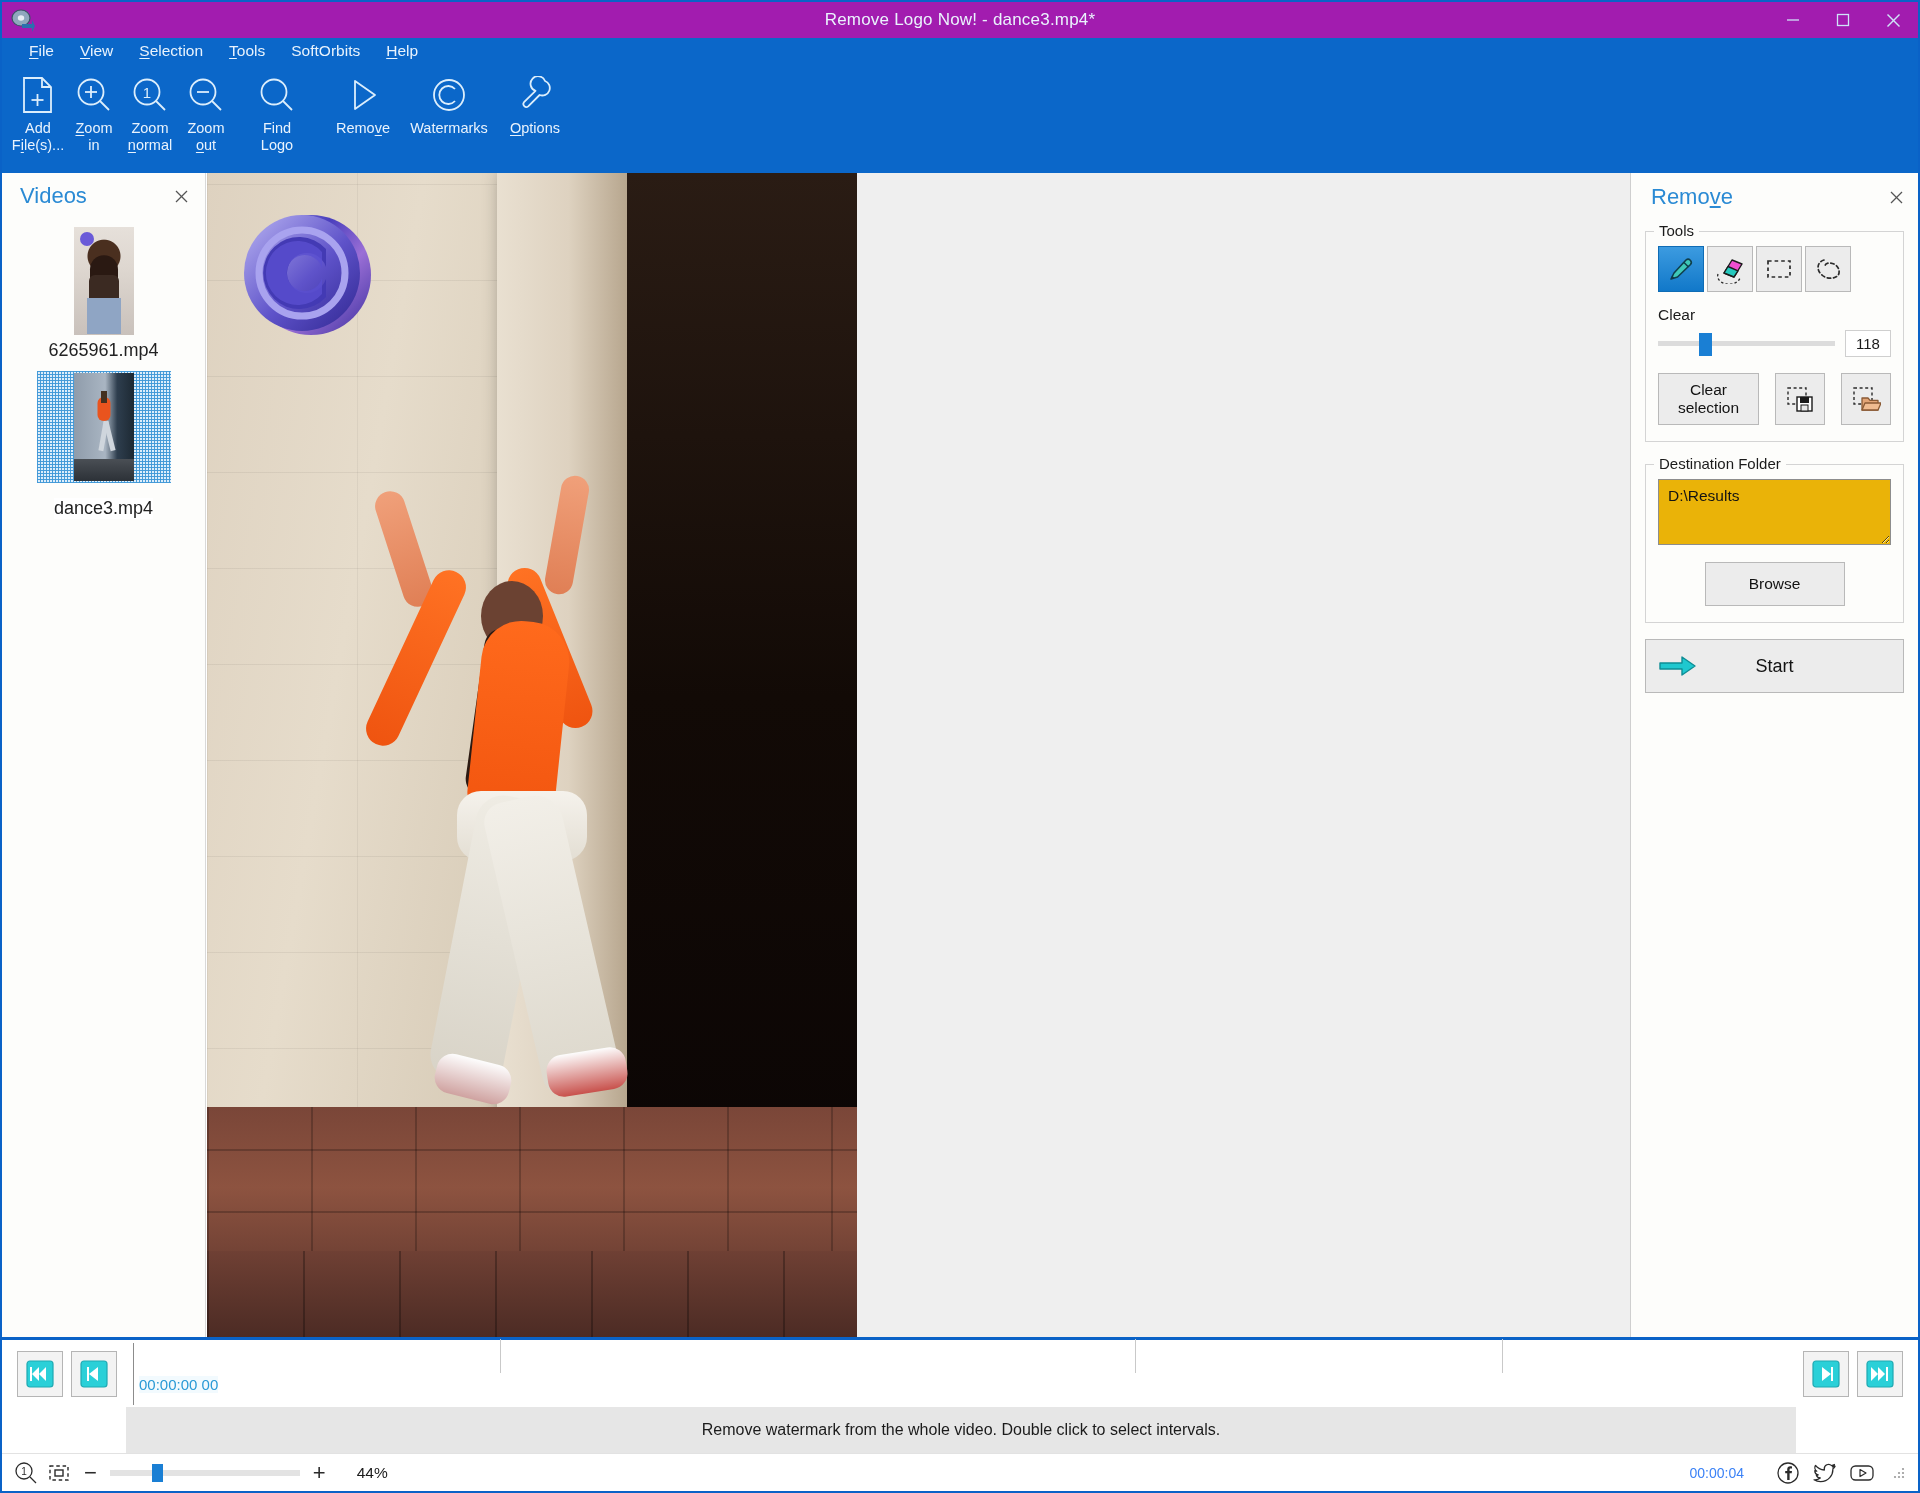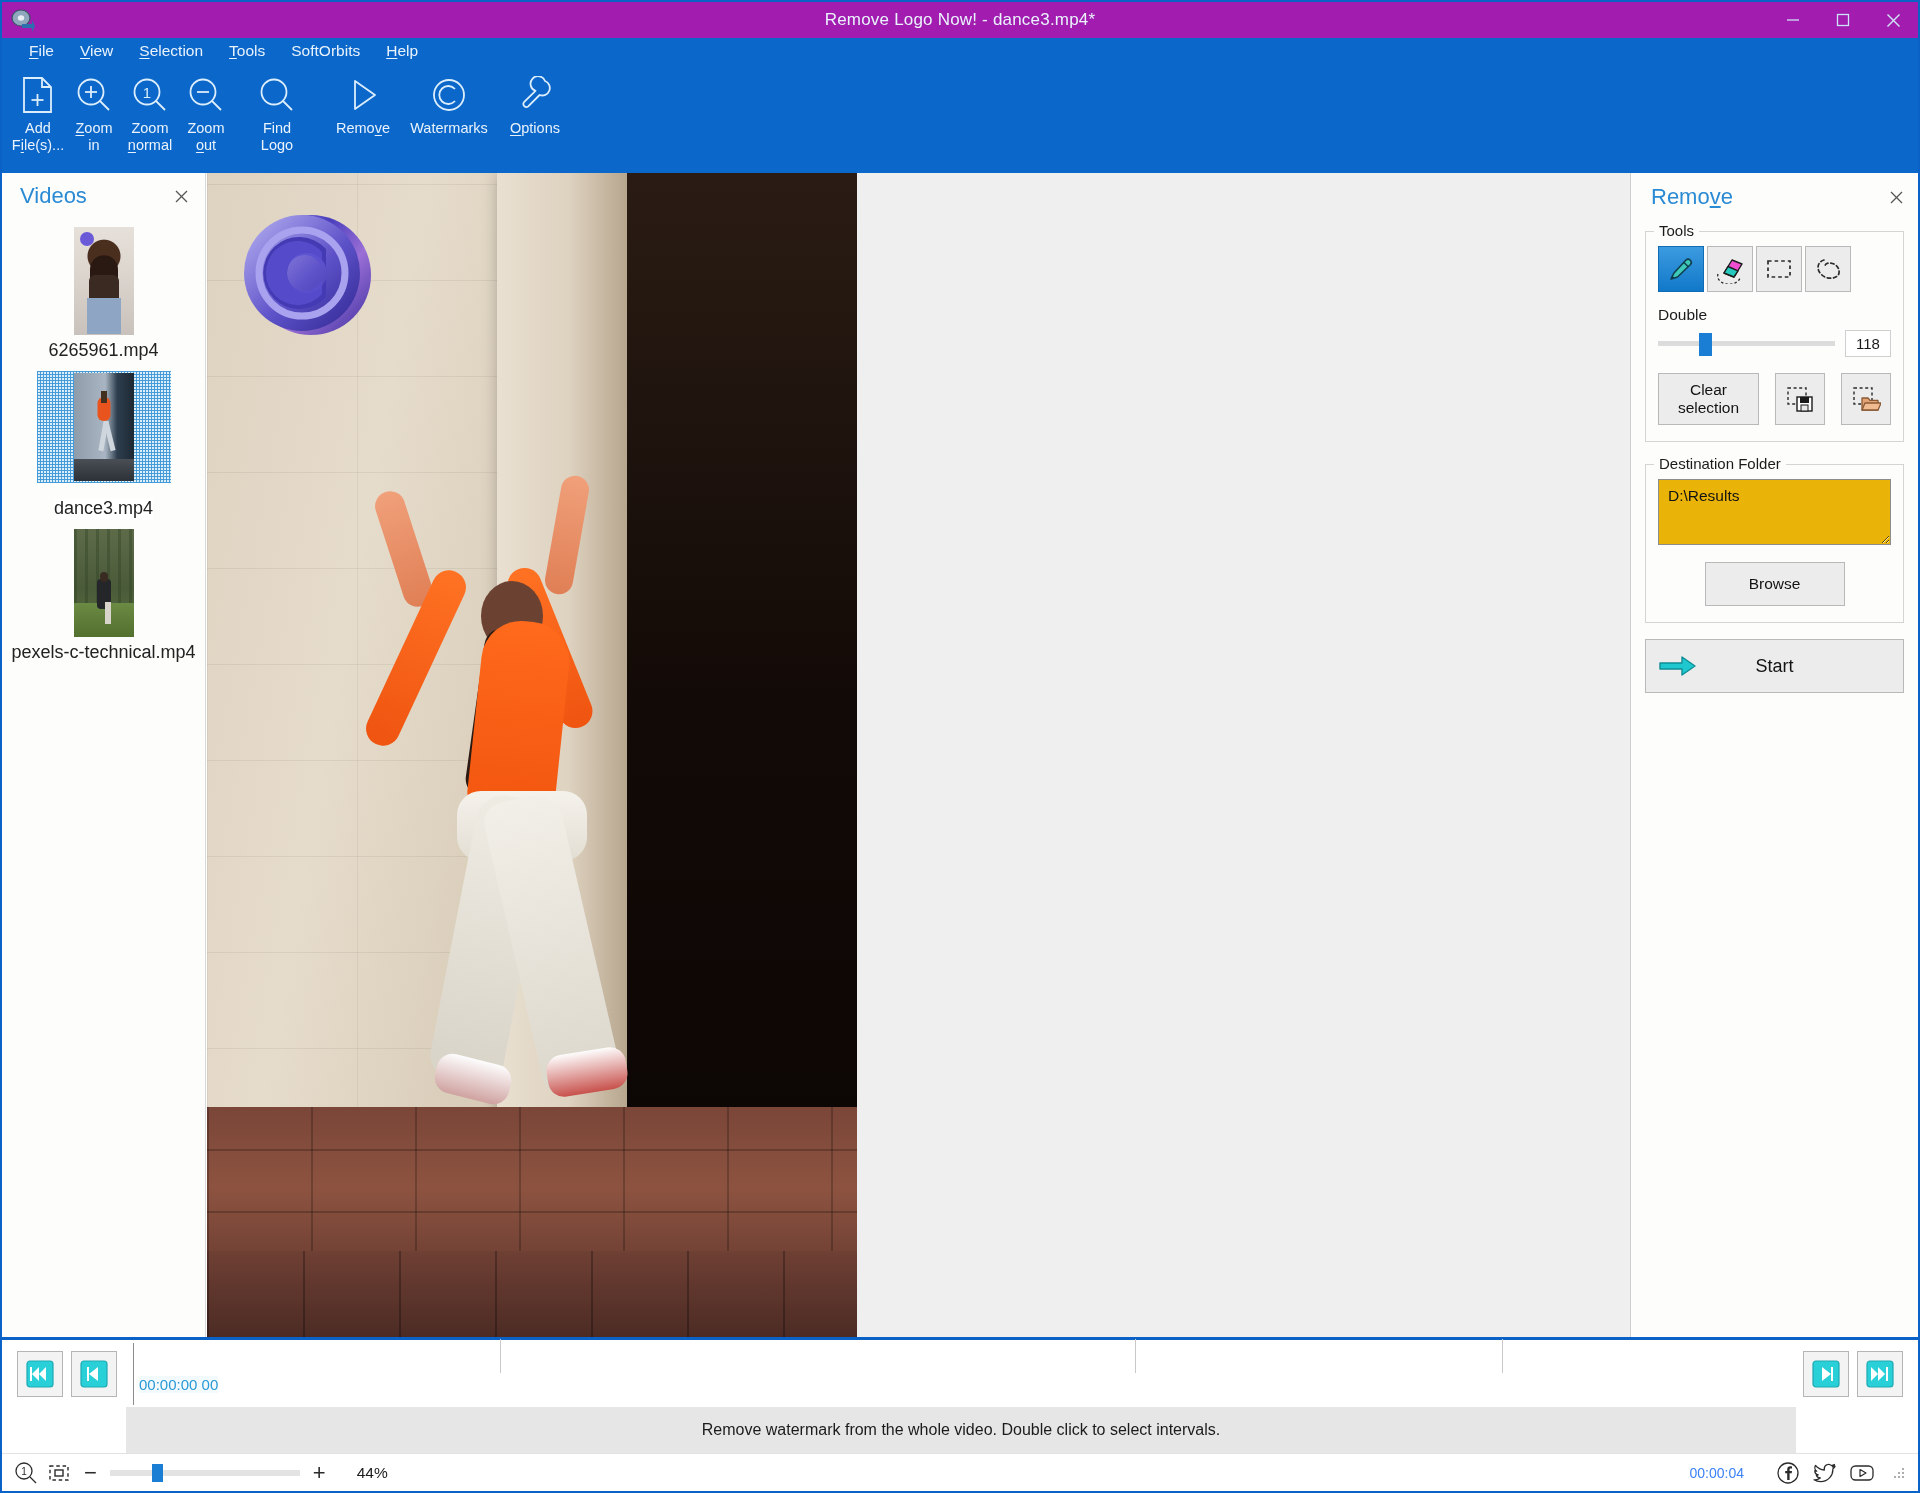--- a/index.html
+++ b/index.html
@@ -510,33 +510,20 @@
               <div style="position:absolute;left:50%;top:22%;transform:translateX(-50%);width:13px;height:24px;background:#e9541e;border-radius:6px;"></div>
               <div style="position:absolute;left:50%;top:17%;transform:translateX(-50%);width:6px;height:12px;background:#44301f;"></div>
               <div style="position:absolute;left:46%;top:44%;width:5px;height:30px;background:#cfd6dd;transform:rotate(10deg);"></div>
               <div style="position:absolute;left:55%;top:44%;width:5px;height:30px;background:#cfd6dd;transform:rotate(-14deg);"></div>
               <div style="position:absolute;left:0;bottom:0;width:100%;height:22px;background:linear-gradient(180deg,#4a4f55,#2c3137);"></div>
             </div>
           </div>
           <div class="vname selhl">dance3.mp4</div>
         </div>
 
-        <div class="video-item">
-          <div class="thumb-wrap">
-            <div class="thumb" style="position:relative;background:
-                   repeating-linear-gradient(90deg, rgba(40,60,30,.35) 0 3px, transparent 3px 11px),
-                   linear-gradient(180deg,#5d6b49 0%,#4a5b3a 55%,#58703c 100%);">
-              <div style="position:absolute;left:0;bottom:0;width:100%;height:34px;background:linear-gradient(180deg,#6b8a43,#53702f);"></div>
-              <div style="position:absolute;left:50%;top:46%;transform:translateX(-50%);width:14px;height:30px;background:#24262a;border-radius:4px;"></div>
-              <div style="position:absolute;left:50%;top:40%;transform:translateX(-50%);width:8px;height:10px;background:#3a2b22;border-radius:4px;"></div>
-              <div style="position:absolute;left:52%;top:68%;width:6px;height:22px;background:#d8d4cc;"></div>
-            </div>
-          </div>
-          <div class="vname">pexels-c-technical.mp4</div>
-        </div>
 
       </div>
     </div>
 
     <div class="canvas-area">
       <div class="video-frame">
         <div class="vf-wall"></div>
         <div class="vf-pillar"></div>
         <div class="vf-dark"></div>
         <div class="vf-floor"></div>
@@ -621,21 +608,21 @@
           </div>
           <div class="toolbtn">
             <span>
               <svg class="icn" width="30" height="30" viewBox="0 0 30 30">
                 <path d="M11 6 C4 8 3 16 9 21 C14 26 25 25 26 19 C27 13 21 9 17 9 C13 9 11 11 13 13" fill="none" stroke="#2b2b2b" stroke-width="1.7" stroke-dasharray="3.4 2.8" stroke-linecap="round"></path>
               </svg>
             </span>
           </div>
         </div>
 
-        <div class="radius-lbl">Double</div>
+        <div class="radius-lbl">Clear</div>
         <div class="radius-row">
           <div class="slider">
             <div class="slider-track"></div>
             <div class="slider-thumb" id="radius-thumb" style="left: 23%;"></div>
           </div>
           <div class="radius-val">118</div>
         </div>
 
         <div class="btnrow">
           <button class="btn btn-clear">Clear selection</button>

